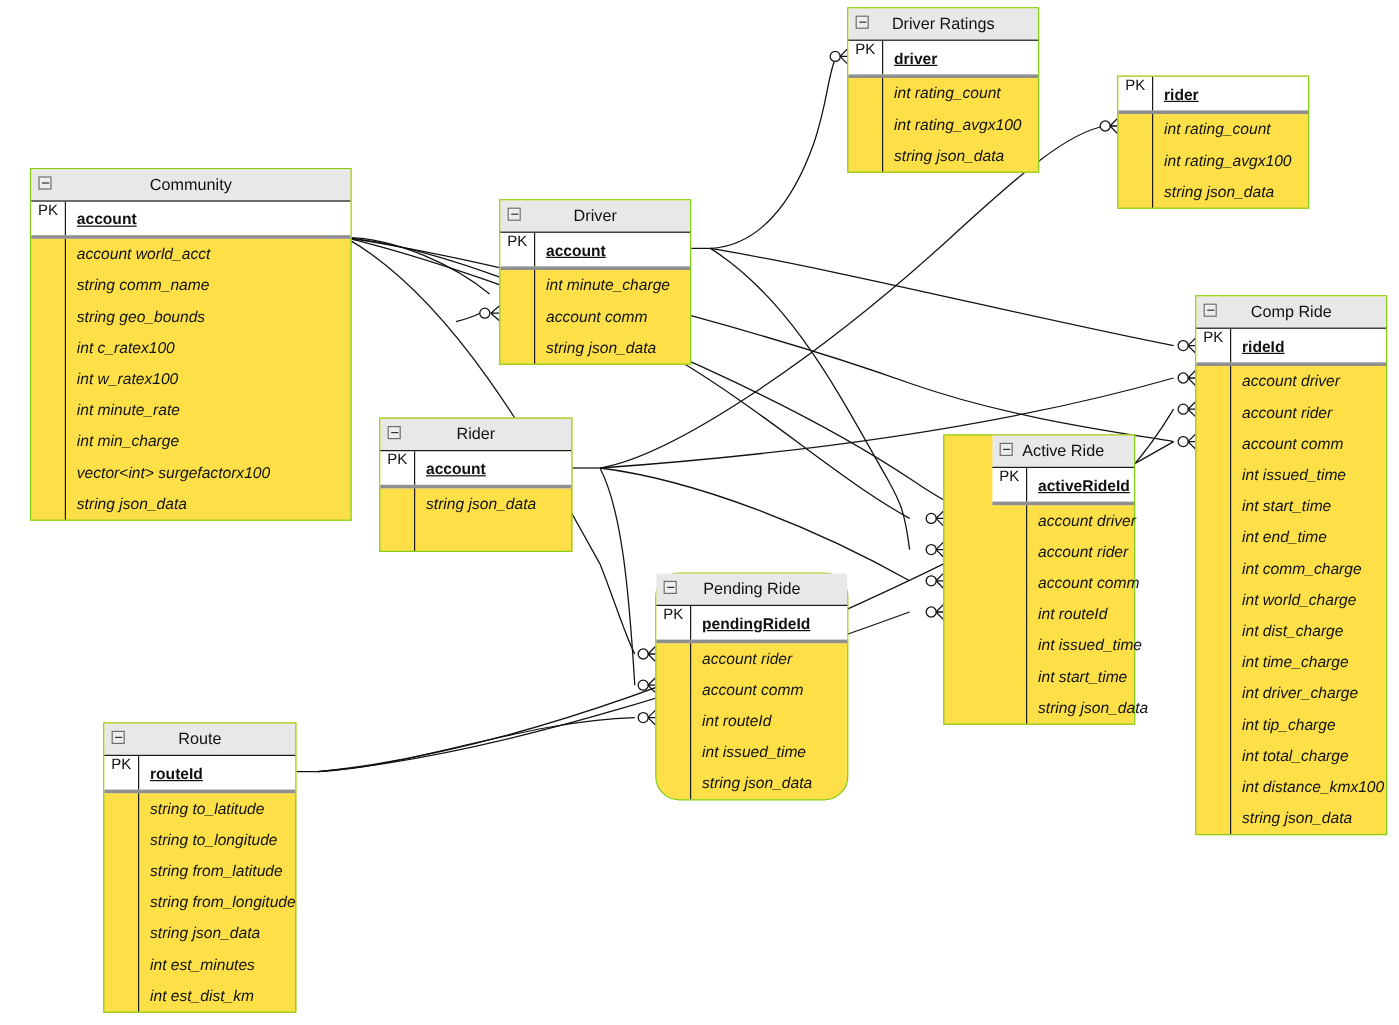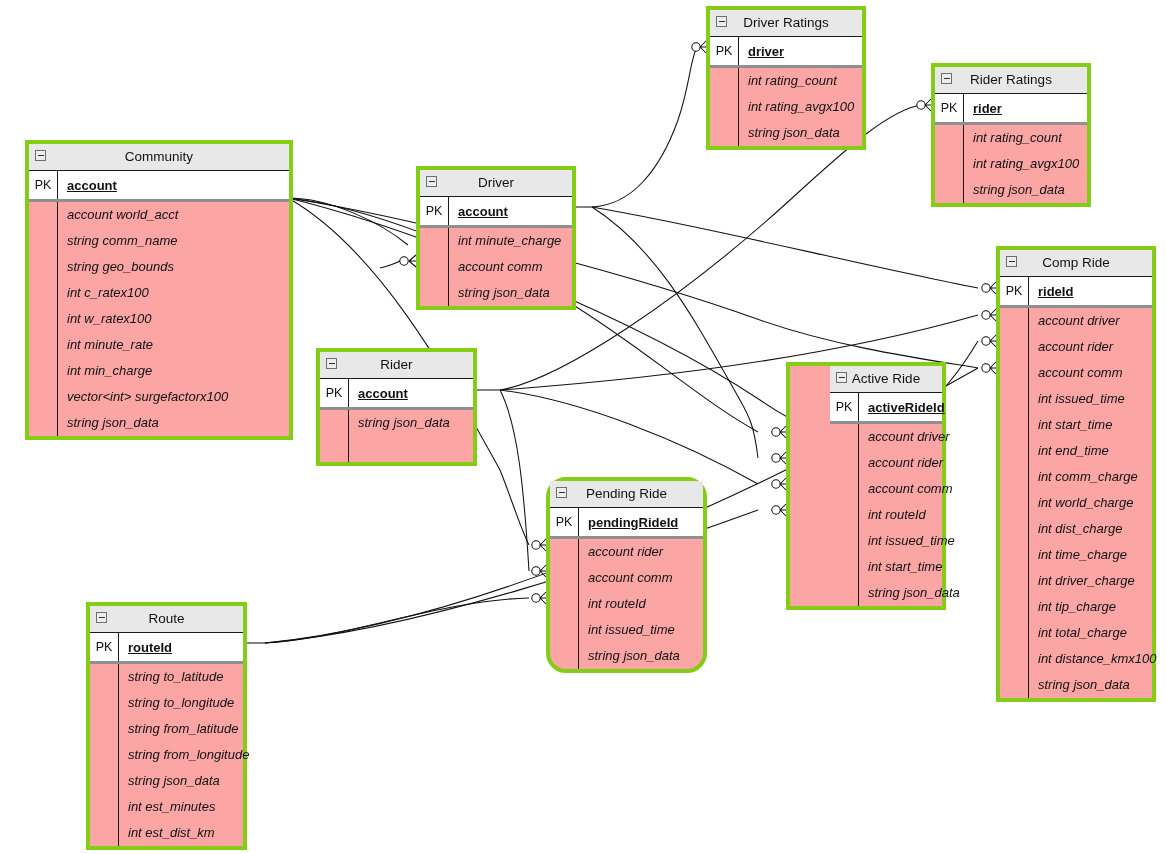--- a/index.html
+++ b/index.html
@@ -2,30 +2,30 @@
 <html><head>
 <meta charset="utf-8">
 <style>
   html,body{margin:0;padding:0;background:#ffffff;}
   body{width:1166px;height:854px;position:relative;overflow:hidden;
        font-family:"Liberation Sans","DejaVu Sans",sans-serif;
        -webkit-font-smoothing:antialiased;}
   #canvas{position:absolute;left:0;top:0;width:1166px;height:854px;}
   #edges{position:absolute;left:0;top:0;width:1166px;height:854px;pointer-events:none;}
 
-  .entity{position:absolute;background:#fca5a5;border:4px solid #84cc16;
+  .entity{position:absolute;background:#fde047;border:1px solid #84cc16;
           box-sizing:border-box;}
   .ent-header{position:relative;height:26px;line-height:26px;
               background:#e8e8e8;border-bottom:1px solid #1a1a1a;
               text-align:center;font-size:13.5px;color:#111;}
   .collapse-icon{position:absolute;left:6px;top:6px;width:11px;height:11px;
                  border:1px solid #6e6e6e;background:#ededed;box-sizing:border-box;}
   .collapse-icon::before{content:"";position:absolute;left:1.5px;top:4px;
                  width:6px;height:1px;background:#303030;}
-  .pk-row{display:flex;height:28px;align-items:center;
+  .pk-row{display:flex;height:28px;
           border-bottom:3px solid #8f8f8f;background:#ffffff;}
   .pk-tag{width:28px;text-align:center;font-size:12.5px;color:#111;flex:0 0 28px;}
   .pk-name{flex:1;border-left:1px solid #1a1a1a;height:100%;display:flex;
            align-items:center;padding-left:9px;box-sizing:border-box;
            font-size:13px;font-weight:bold;color:#111;
            text-decoration:underline;}
   .attr-list{display:flex;}
   .attr-gutter{width:28px;flex:0 0 28px;}
   .attr-cells{flex:1;border-left:1px solid #1a1a1a;font-style:italic;}
   .attr{height:26px;line-height:26px;padding-left:9px;font-size:13px;color:#111;
@@ -192,21 +192,20 @@
         <div class="attr-list">
           <div class="attr-gutter"></div>
           <div class="attr-cells">
             <div class="attr">int rating_count</div>
             <div class="attr">int rating_avgx100</div>
             <div class="attr">string json_data</div>
           </div>
         </div>
       </div>
       <div class="entity" style="left: 931px; top: 63px; width: 160px;">
-        <div class="ent-header"><span class="collapse-icon"></span><span>Rider Ratings</span></div>
         <div class="pk-row">
           <span class="pk-tag">PK</span>
           <span class="pk-name">rider</span>
         </div>
         <div class="attr-list">
           <div class="attr-gutter"></div>
           <div class="attr-cells">
             <div class="attr">int rating_count</div>
             <div class="attr">int rating_avgx100</div>
             <div class="attr">string json_data</div>

